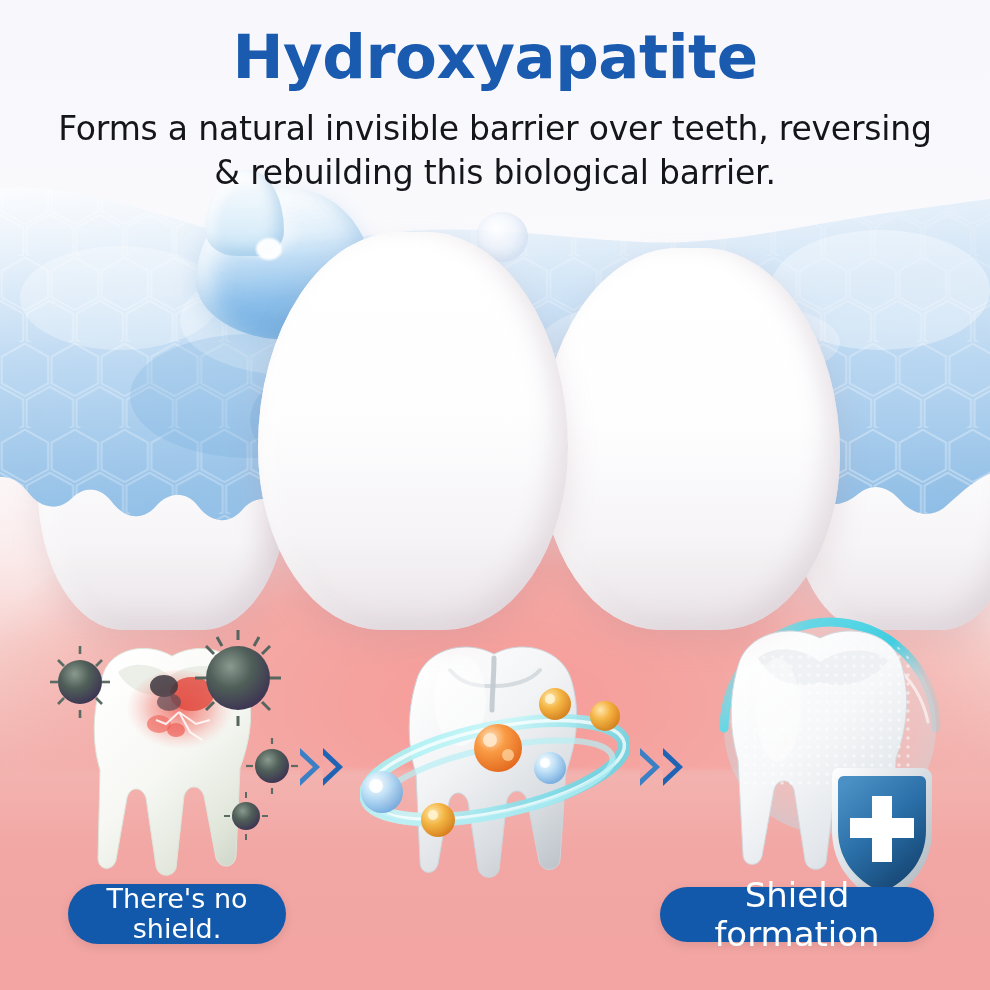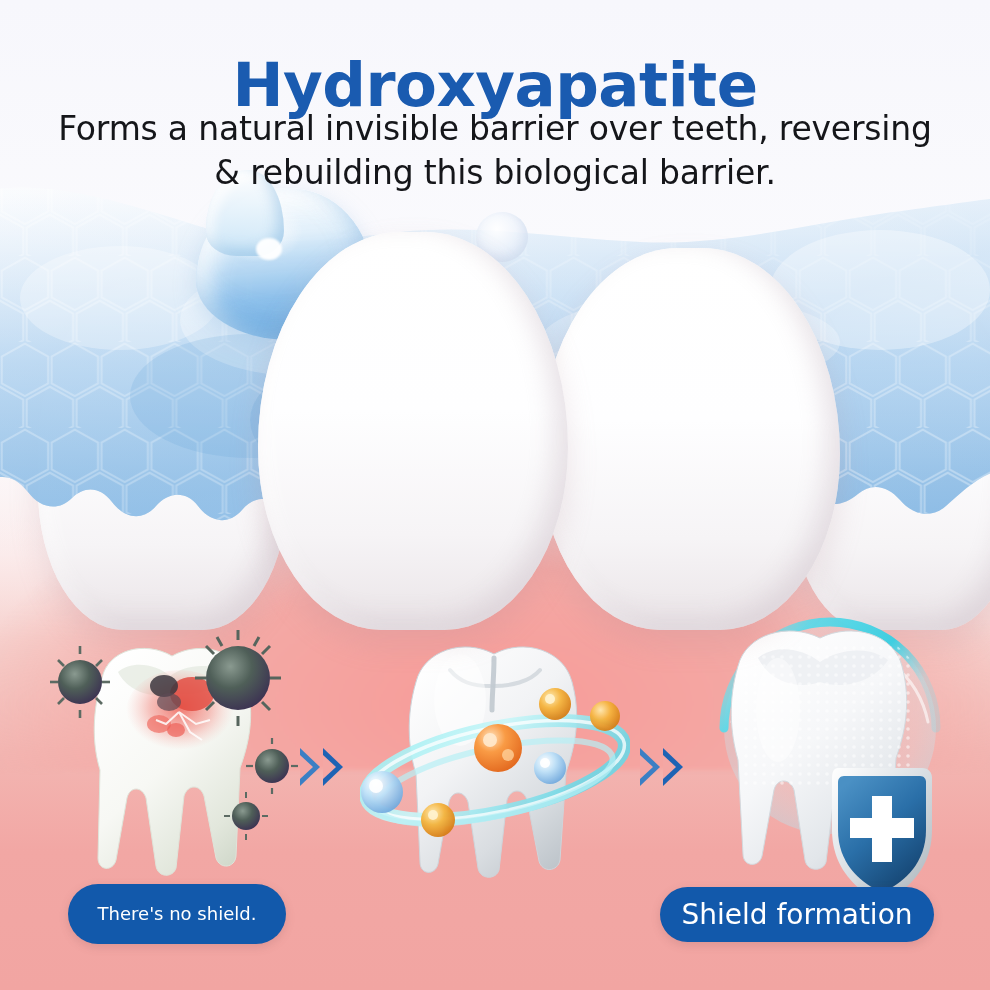--- a/index.html
+++ b/index.html
@@ -22,21 +22,20 @@
     position:absolute;left:0;top:0;width:990px;height:640px;
     background:linear-gradient(180deg,#f7f7fc 0%,#fafafd 40%,rgba(252,250,252,0) 100%);
     pointer-events:none;
   }
   
   .title{
     position:absolute;left:0;top:26px;width:990px;text-align:center;
     font-size:61px;font-weight:bold;letter-spacing:-0.5px;
     color:#1a5bb0;line-height:1.0;
     font-family:"DejaVu Sans","Liberation Sans",sans-serif;
-    margin-top:28px;
   }
   .subtitle{
     position:absolute;left:0;top:107px;width:990px;text-align:center;
     font-size:33px;font-weight:400;color:#15161a;line-height:1.32;
     letter-spacing:-0.2px;
     font-family:"DejaVu Sans","Liberation Sans",sans-serif;
   }
   .subtitle span{display:block;}
   
   .hero{position:absolute;left:0;top:170px;width:990px;height:540px;}
@@ -114,23 +113,23 @@
     border-left:13px solid rgba(244,167,164,1);
   }
   
   .pill{
     position:absolute;background:#1259ab;border-radius:30px;
     color:#ffffff;display:flex;align-items:center;justify-content:center;
     text-align:center;line-height:1.12;font-weight:400;
     box-shadow:0 3px 10px rgba(120,70,80,.18);
     font-family:"DejaVu Sans","Liberation Sans",sans-serif;
   }
-  .p1{left:68px;top:884px;width:218px;height:60px;font-size:18px;}
+  .p1{left:68px;top:884px;width:218px;height:60px;font-size:27px;}
   .p2{left:374px;top:887px;width:222px;height:55px;font-size:27px;}
-  .p3{left:660px;top:887px;width:274px;height:55px;font-size:28px;}
+  .p3{left:660px;top:887px;width:274px;height:55px;font-size:34px;}
   
   .mini-drop{
     position:absolute;left:476px;top:212px;width:52px;height:50px;border-radius:50%;
     background:radial-gradient(circle at 40% 34%,rgba(255,255,255,.9),rgba(234,240,250,.75) 55%,rgba(220,230,245,.5) 100%);
     box-shadow:inset -3px -4px 9px rgba(200,215,235,.6);
   }
   .corner-drop{
     position:absolute;left:612px;top:318px;width:40px;height:38px;border-radius:50%;
     background:radial-gradient(circle at 38% 32%,rgba(255,255,255,.92),rgba(228,238,250,.6) 60%,rgba(205,226,245,.4) 100%);
   }

